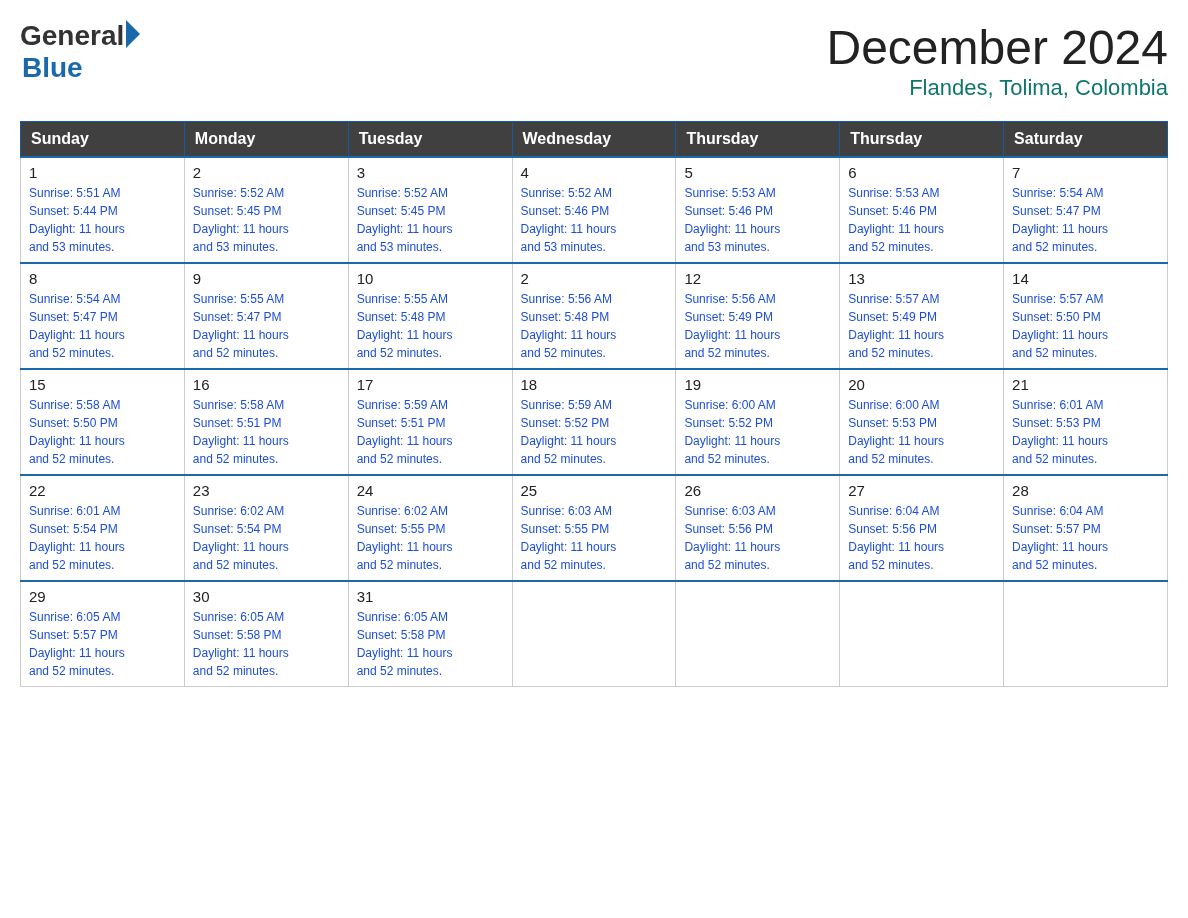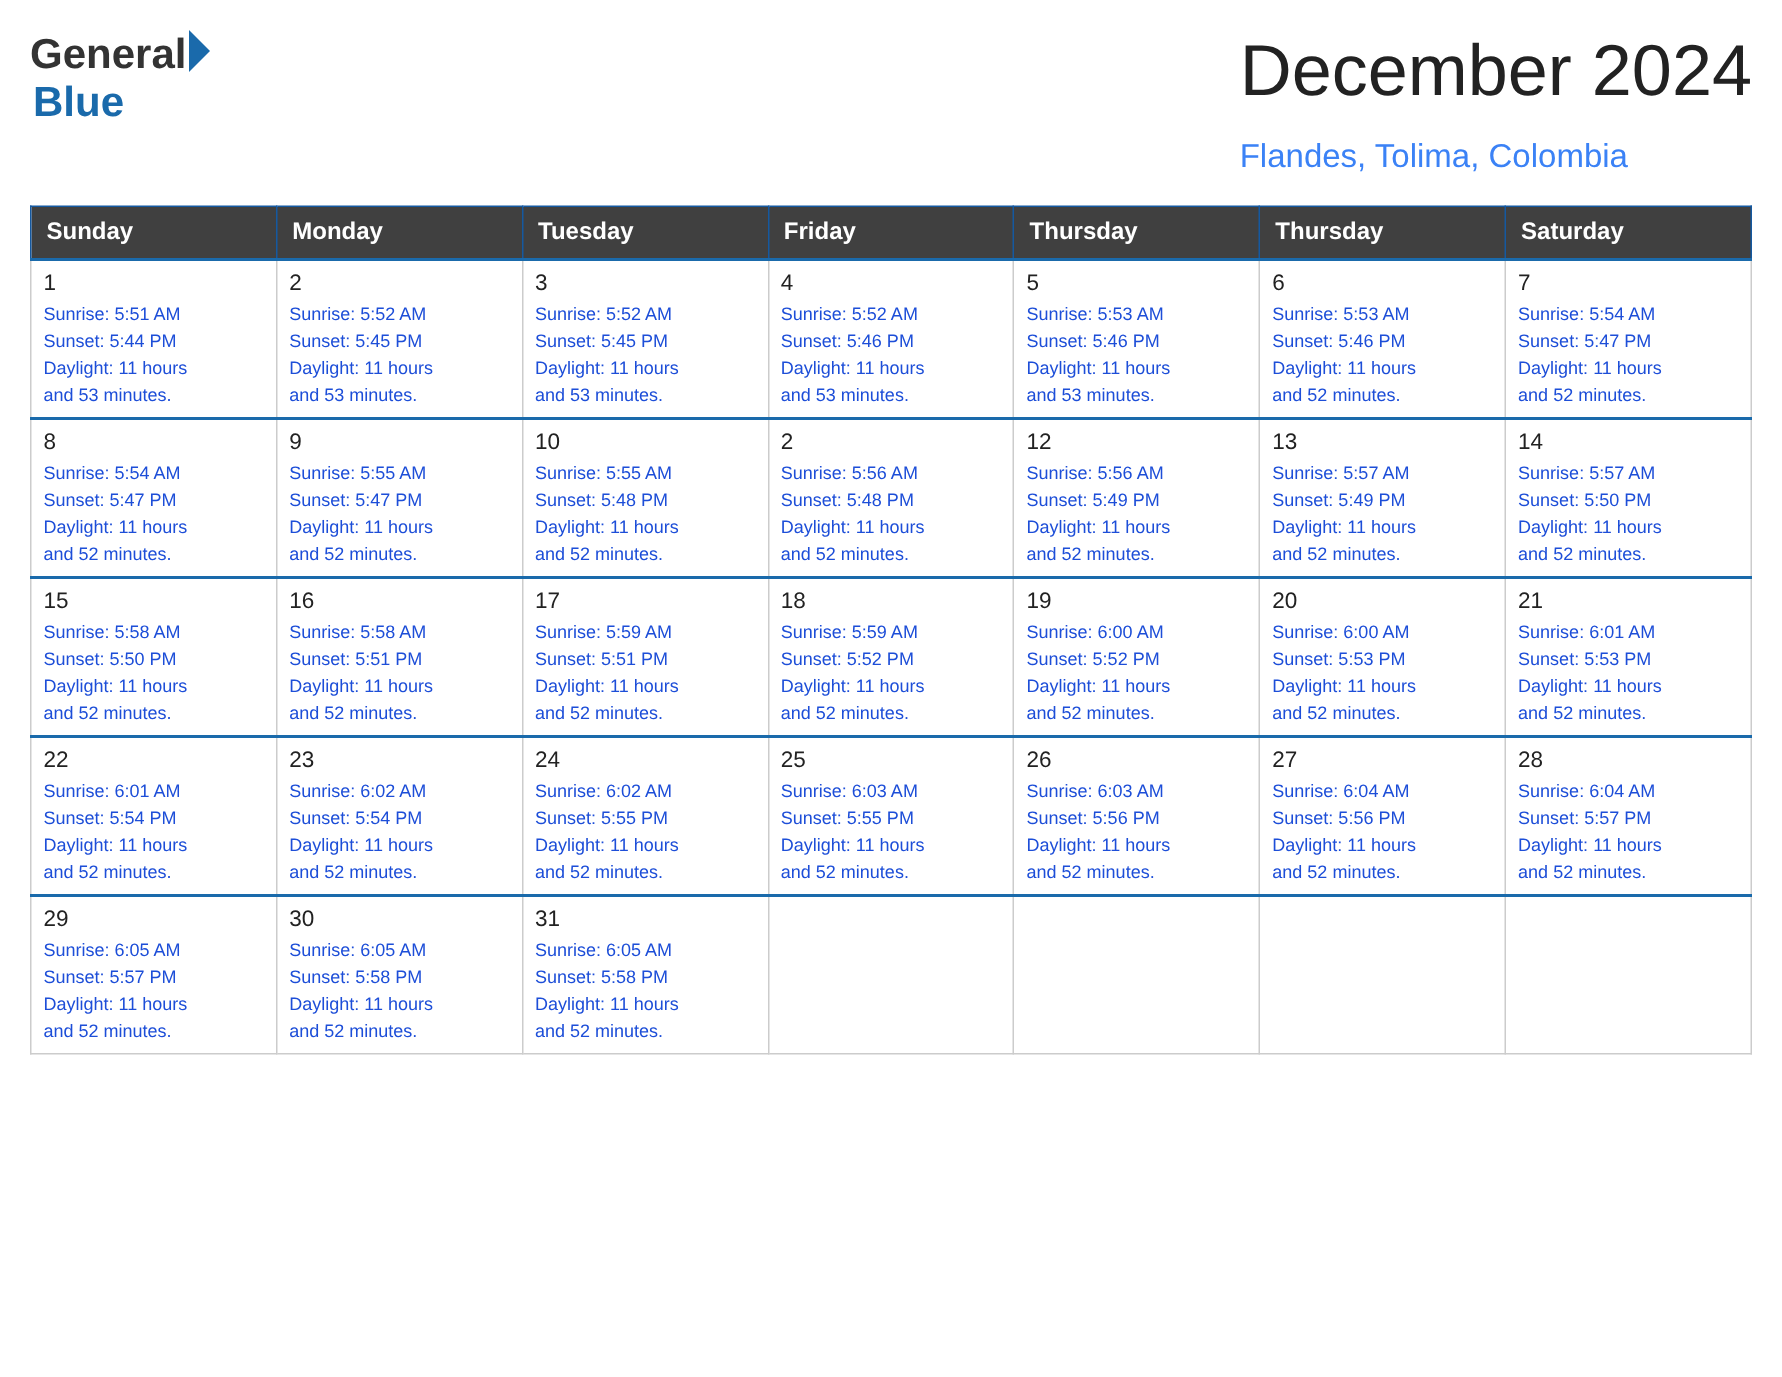--- a/index.html
+++ b/index.html
@@ -36,32 +36,32 @@
       border-top: 14px solid transparent;
       border-bottom: 14px solid transparent;
       margin: 0 2px;
     }
     .logo-blue {
       color: #1a6aab;
       font-size: 28px;
       font-weight: bold;
     }
     .header-right {
-      text-align: left;
+      text-align: right;
     }
     .month-title {
       font-size: 48px;
       color: #222;
       font-weight: normal;
     }
     .location-title {
       font-size: 22px;
-      color: #3b82f6;
+      color: #0f766e;
       font-weight: normal;
-      margin-top: 16px;
+      margin-top: 0;
     }
     .calendar {
       width: 100%;
       border-collapse: collapse;
       border: 1px solid #aaa;
     }
     .calendar th {
       background-color: #404040;
       color: #fff;
       padding: 8px 10px;
@@ -120,21 +120,21 @@
     <div class="location-title">Flandes, Tolima, Colombia</div>
   </div>
 </div>
 
 <table class="calendar">
   <thead>
     <tr>
     <th>Sunday</th>
         <th>Monday</th>
         <th>Tuesday</th>
-        <th>Friday</th>
+        <th>Wednesday</th>
         <th>Thursday</th>
         <th>Thursday</th>
         <th>Saturday</th>
       </tr>
   </thead>
   <tbody id="calendar-body">
   <tr>
         <td>
           <div class="day-number">1</div>
           <div class="day-info">Sunrise: 5:51 AM<br>Sunset: 5:44 PM<br>Daylight: 11 hours<br>and 53 minutes.</div>

